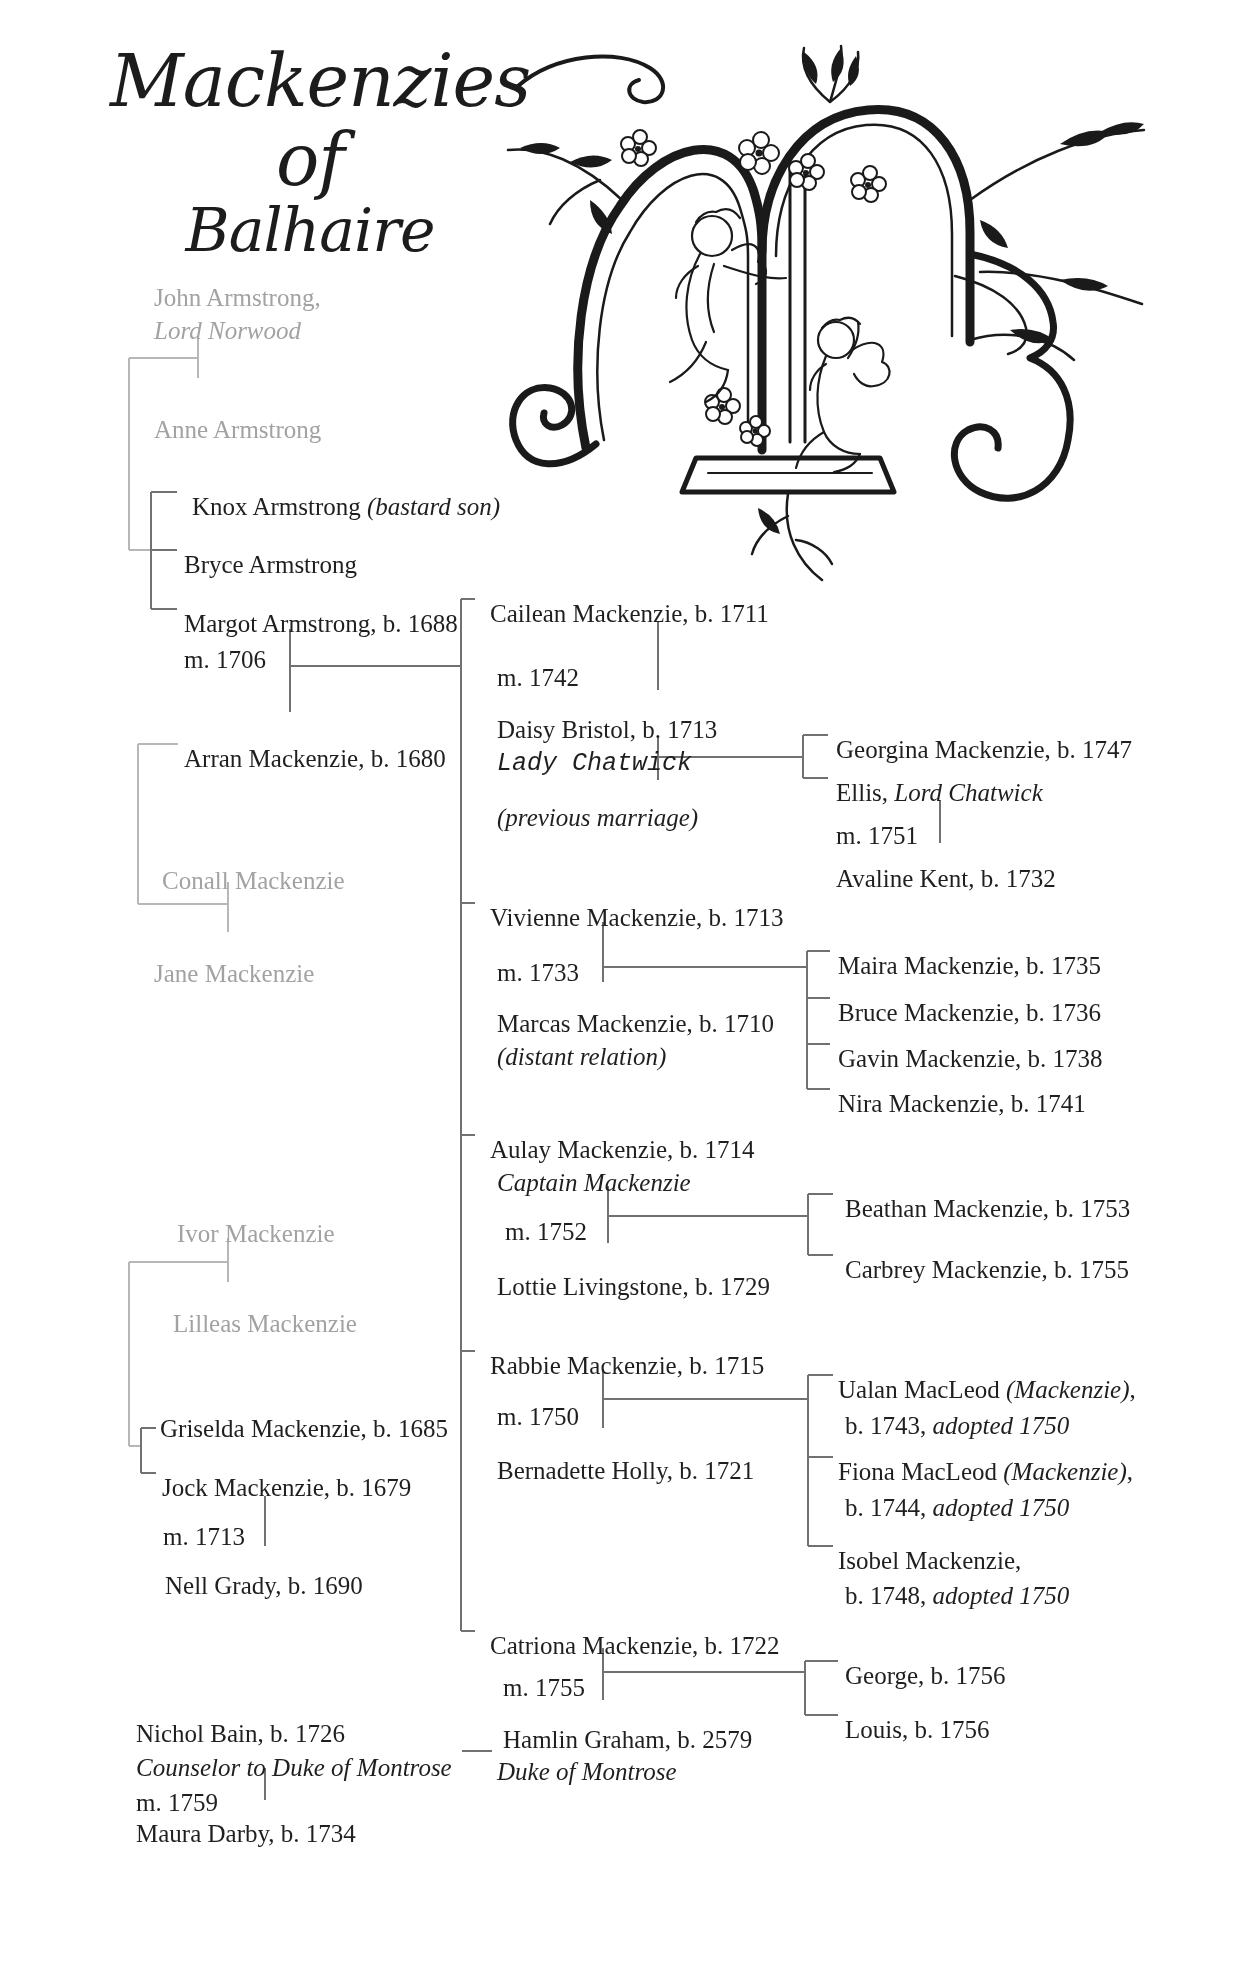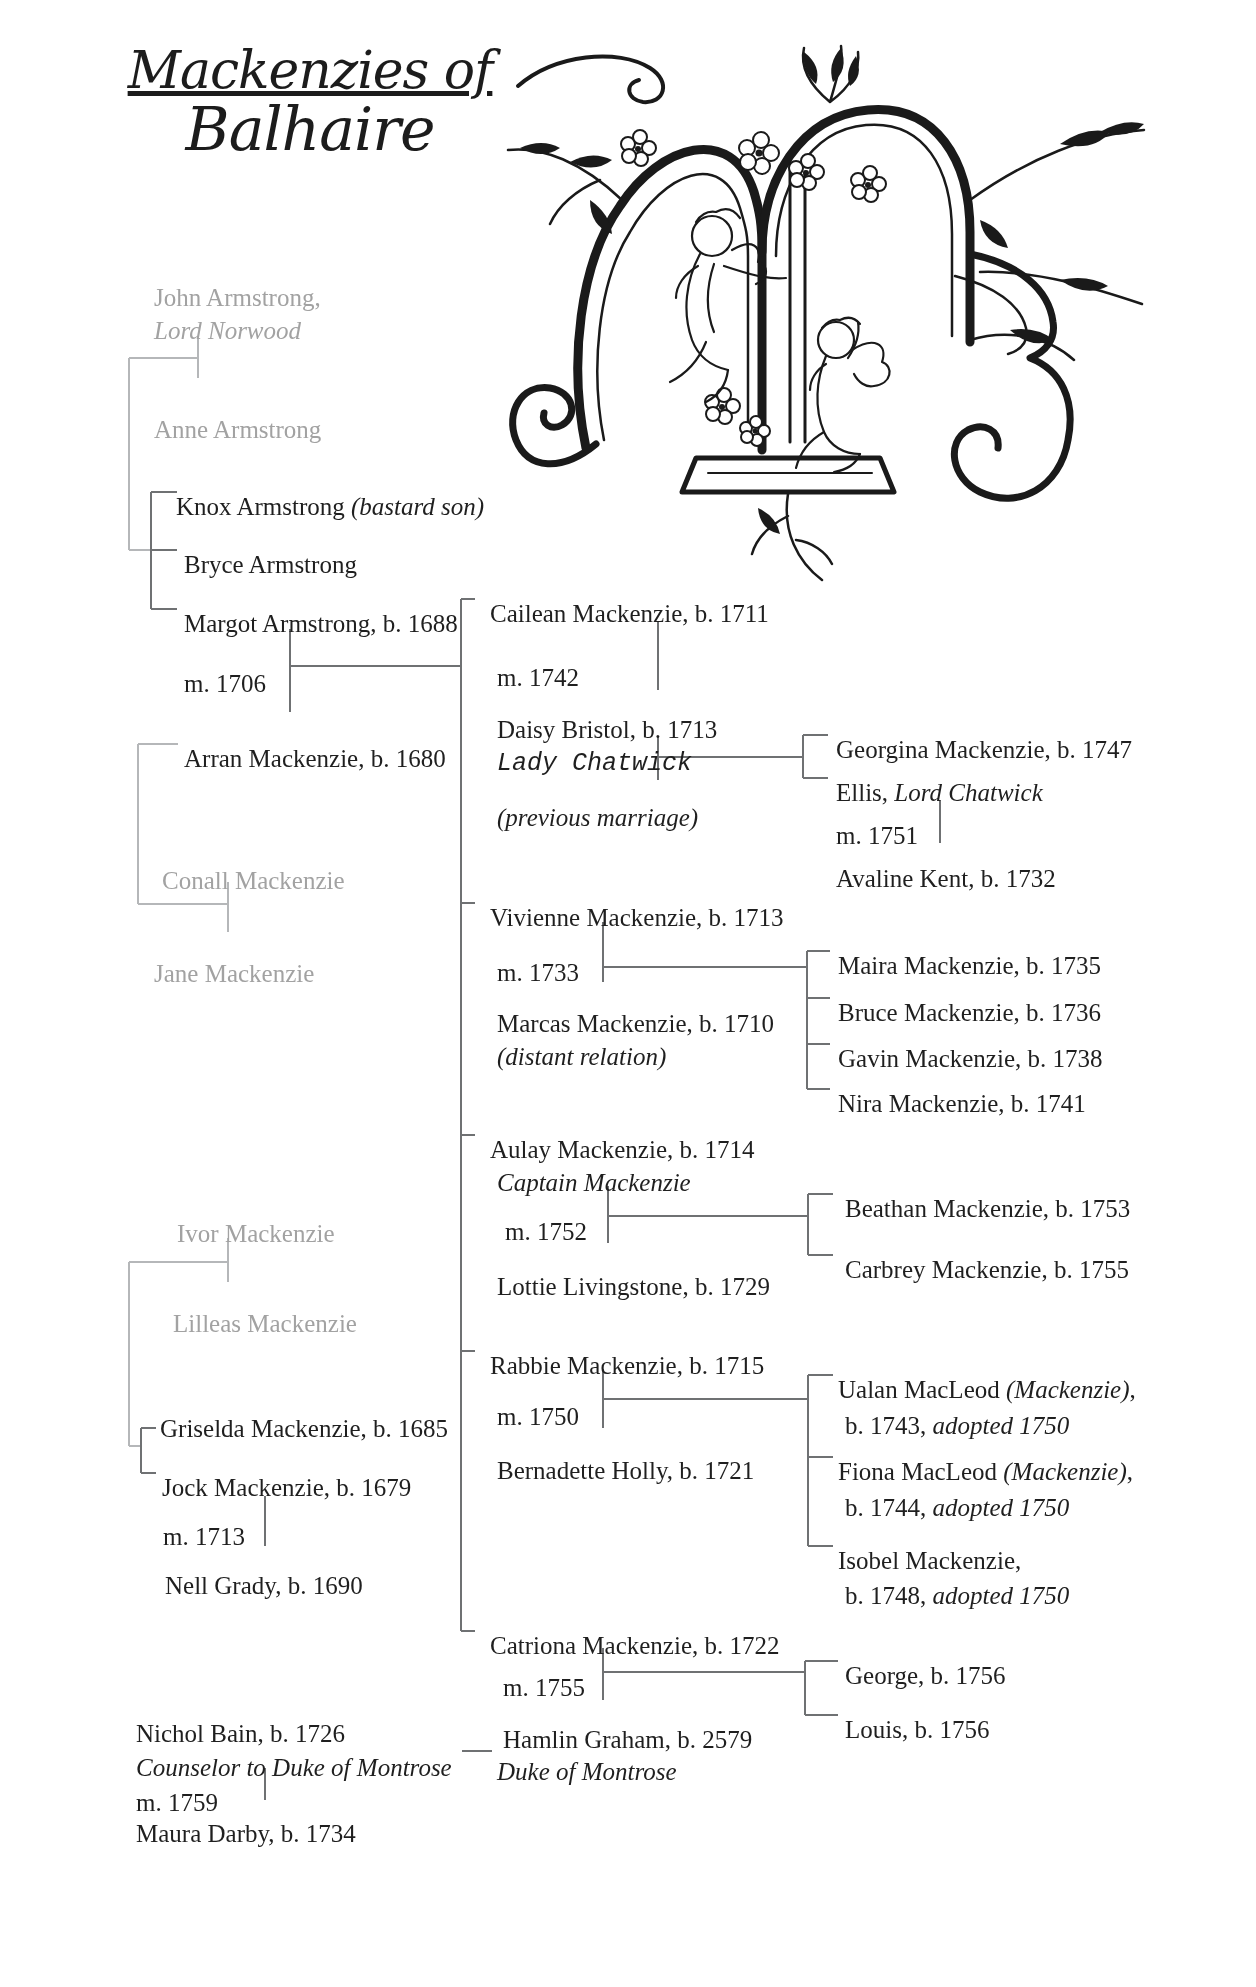--- a/index.html
+++ b/index.html
@@ -2,21 +2,21 @@
 <html><head>
 <meta charset="utf-8">
 <style>
   html,body{margin:0;padding:0;background:#ffffff;}
   .stage{position:relative;width:1256px;height:1987px;background:#ffffff;overflow:hidden;
          font-family:"Liberation Serif", serif;}
   .lines{position:absolute;left:0;top:0;width:1256px;height:1987px;z-index:1;}
   .ornament{position:absolute;left:500px;top:40px;width:660px;height:580px;z-index:1;}
   .title{position:absolute;left:110px;top:42px;width:400px;z-index:2;text-align:center;
          font-family:"DejaVu Serif", serif;font-style:italic;color:#1c1c1c;}
-  .title .t1{font-size:52px;line-height:1.1;letter-spacing:-1px;text-decoration:underline;}
+  .title .t1{font-size:72px;line-height:1.1;letter-spacing:-1px;}
   .title .t2{font-size:60px;line-height:1.0;letter-spacing:-1px;}
   .lbl{position:absolute;font-size:25px;line-height:26px;white-space:nowrap;color:#1f1f1f;z-index:2;margin-top:17px;}
   .lbl.muted{color:#a2a2a2;}
   .lbl .it{font-style:italic;}
 </style>
 </head>
 <body>
 
 <div class="stage">
 
@@ -200,24 +200,24 @@
 
   <div class="title">
     <div class="t1">Mackenzies of</div>
     <div class="t2">Balhaire</div>
   </div>
 
   <div id="labels">
       <div class="lbl muted" style="left: 154px; top: 268px;"><span>John Armstrong,</span></div>
       <div class="lbl muted" style="left: 154px; top: 301px;"><span class="it">Lord Norwood</span></div>
       <div class="lbl muted" style="left: 154px; top: 400px;"><span>Anne Armstrong</span></div>
-      <div class="lbl" style="left: 176px; top: 477px; text-align: center;"><span>Knox Armstrong </span><span class="it">(bastard son)</span></div>
+      <div class="lbl" style="left: 192px; top: 477px; text-align: center;"><span>Knox Armstrong </span><span class="it">(bastard son)</span></div>
       <div class="lbl" style="left: 184px; top: 535px;"><span>Bryce Armstrong</span></div>
       <div class="lbl" style="left: 184px; top: 594px;"><span>Margot Armstrong, b. 1688</span></div>
-      <div class="lbl" style="left: 184px; top: 654px;"><span>m. 1706</span></div>
+      <div class="lbl" style="left: 184px; top: 630px;"><span>m. 1706</span></div>
       <div class="lbl" style="left: 184px; top: 729px;"><span>Arran Mackenzie, b. 1680</span></div>
       <div class="lbl muted" style="left: 162px; top: 851px;"><span>Conall Mackenzie</span></div>
       <div class="lbl muted" style="left: 154px; top: 944px;"><span>Jane Mackenzie</span></div>
       <div class="lbl muted" style="left: 177px; top: 1204px;"><span>Ivor Mackenzie</span></div>
       <div class="lbl muted" style="left: 173px; top: 1294px;"><span>Lilleas Mackenzie</span></div>
       <div class="lbl" style="left: 160px; top: 1399px; text-align: center;"><span>Griselda Mackenzie, b. 1685</span></div>
       <div class="lbl" style="left: 162px; top: 1458px;"><span>Jock Mackenzie, b. 1679</span></div>
       <div class="lbl" style="left: 163px; top: 1507px;"><span>m. 1713</span></div>
       <div class="lbl" style="left: 165px; top: 1556px;"><span>Nell Grady, b. 1690</span></div>
       <div class="lbl" style="left: 136px; top: 1704px;"><span>Nichol Bain, b. 1726</span></div>

